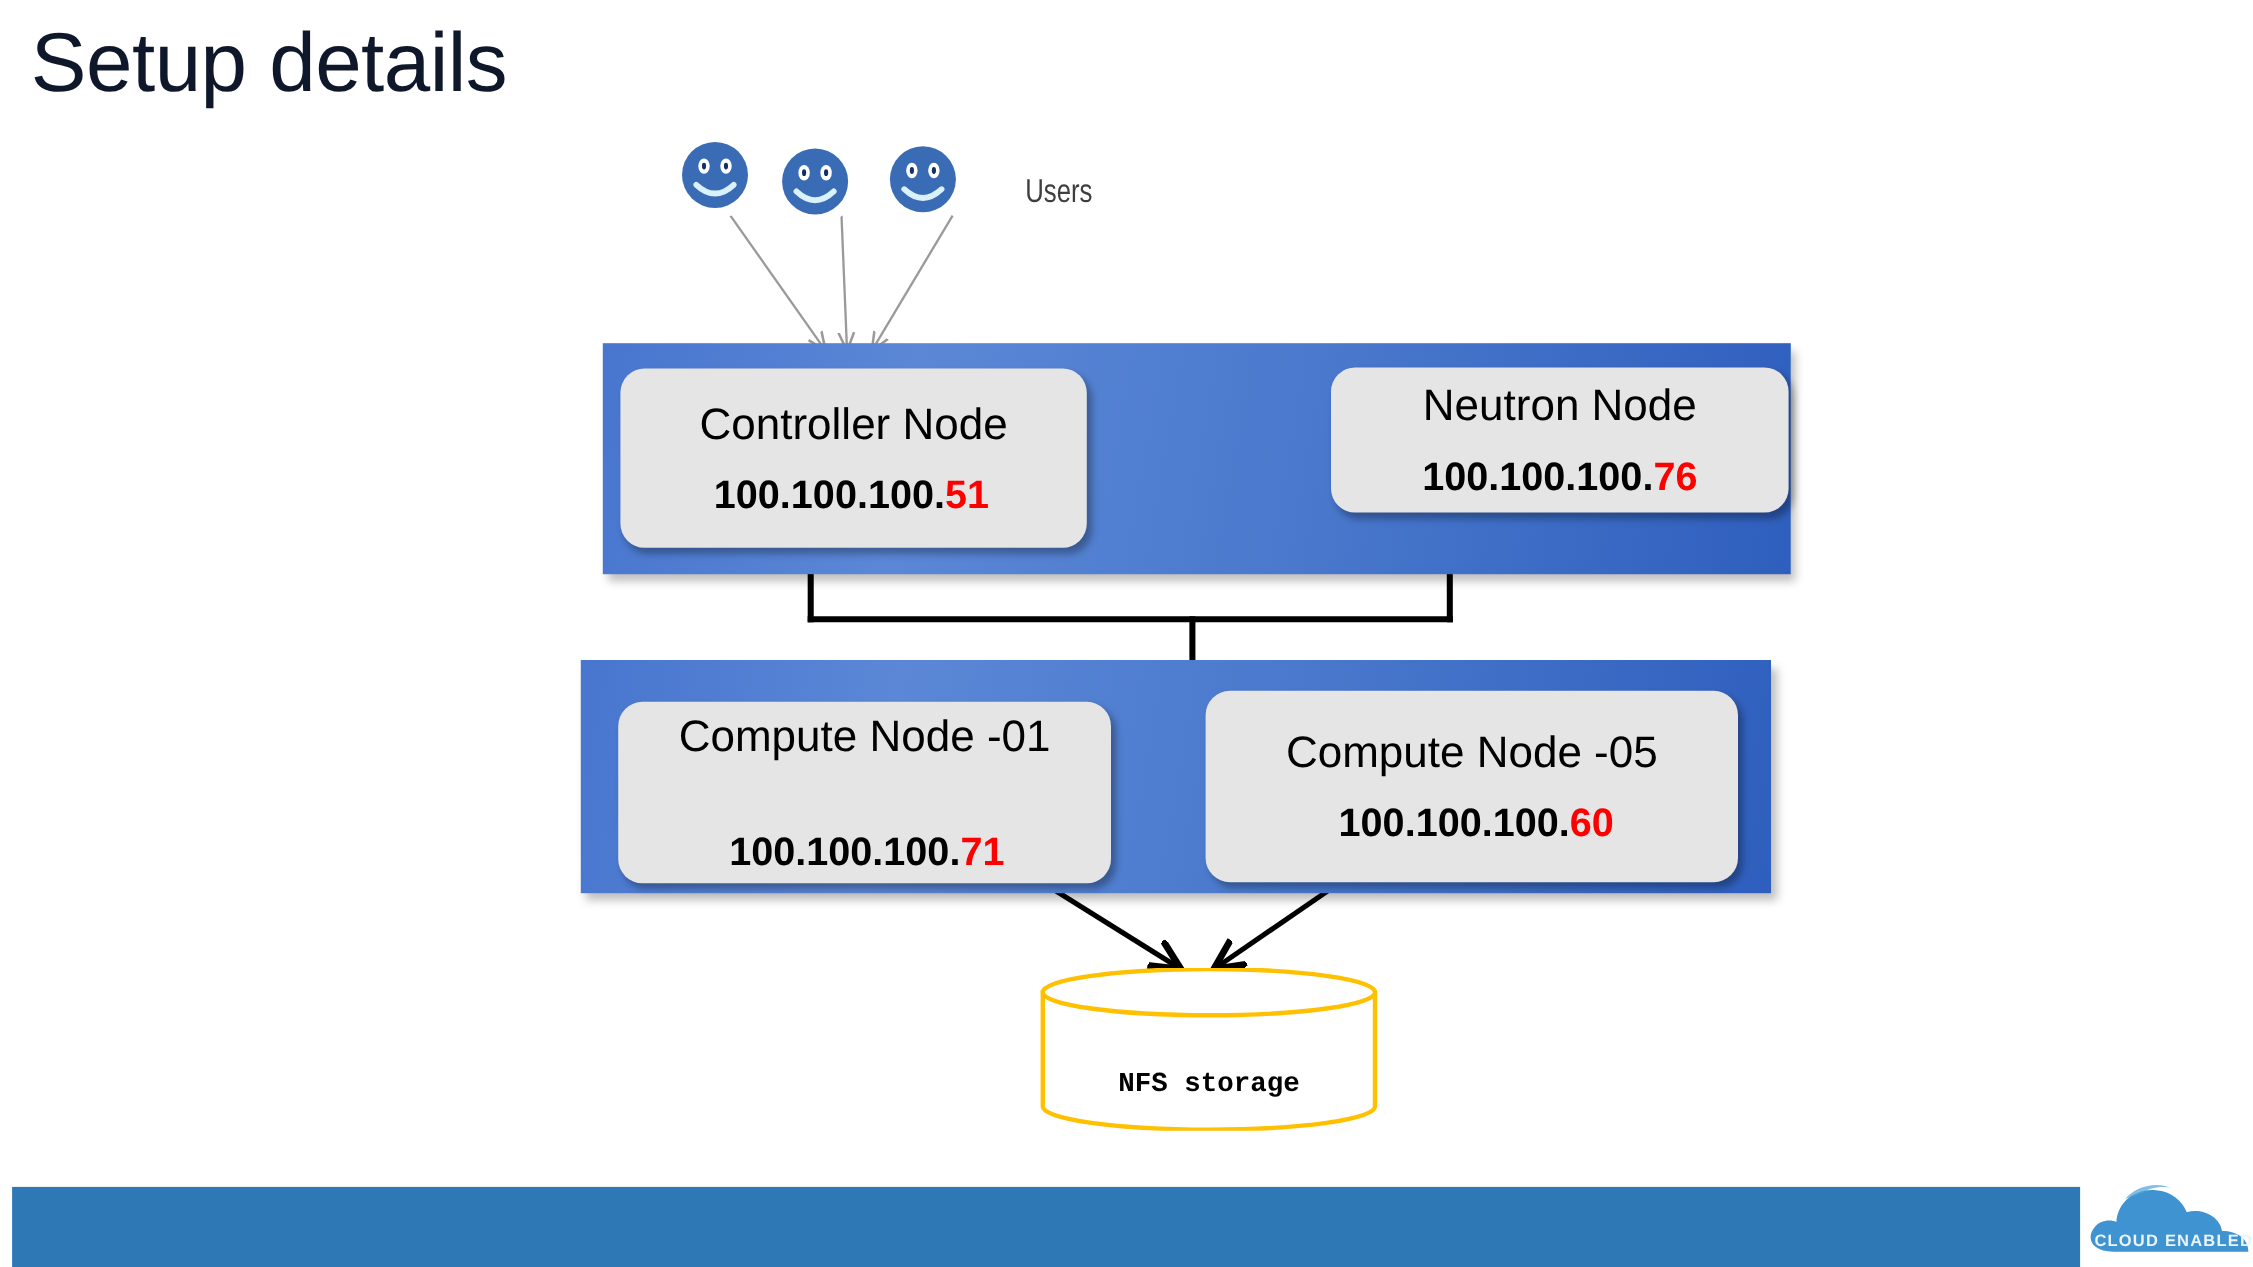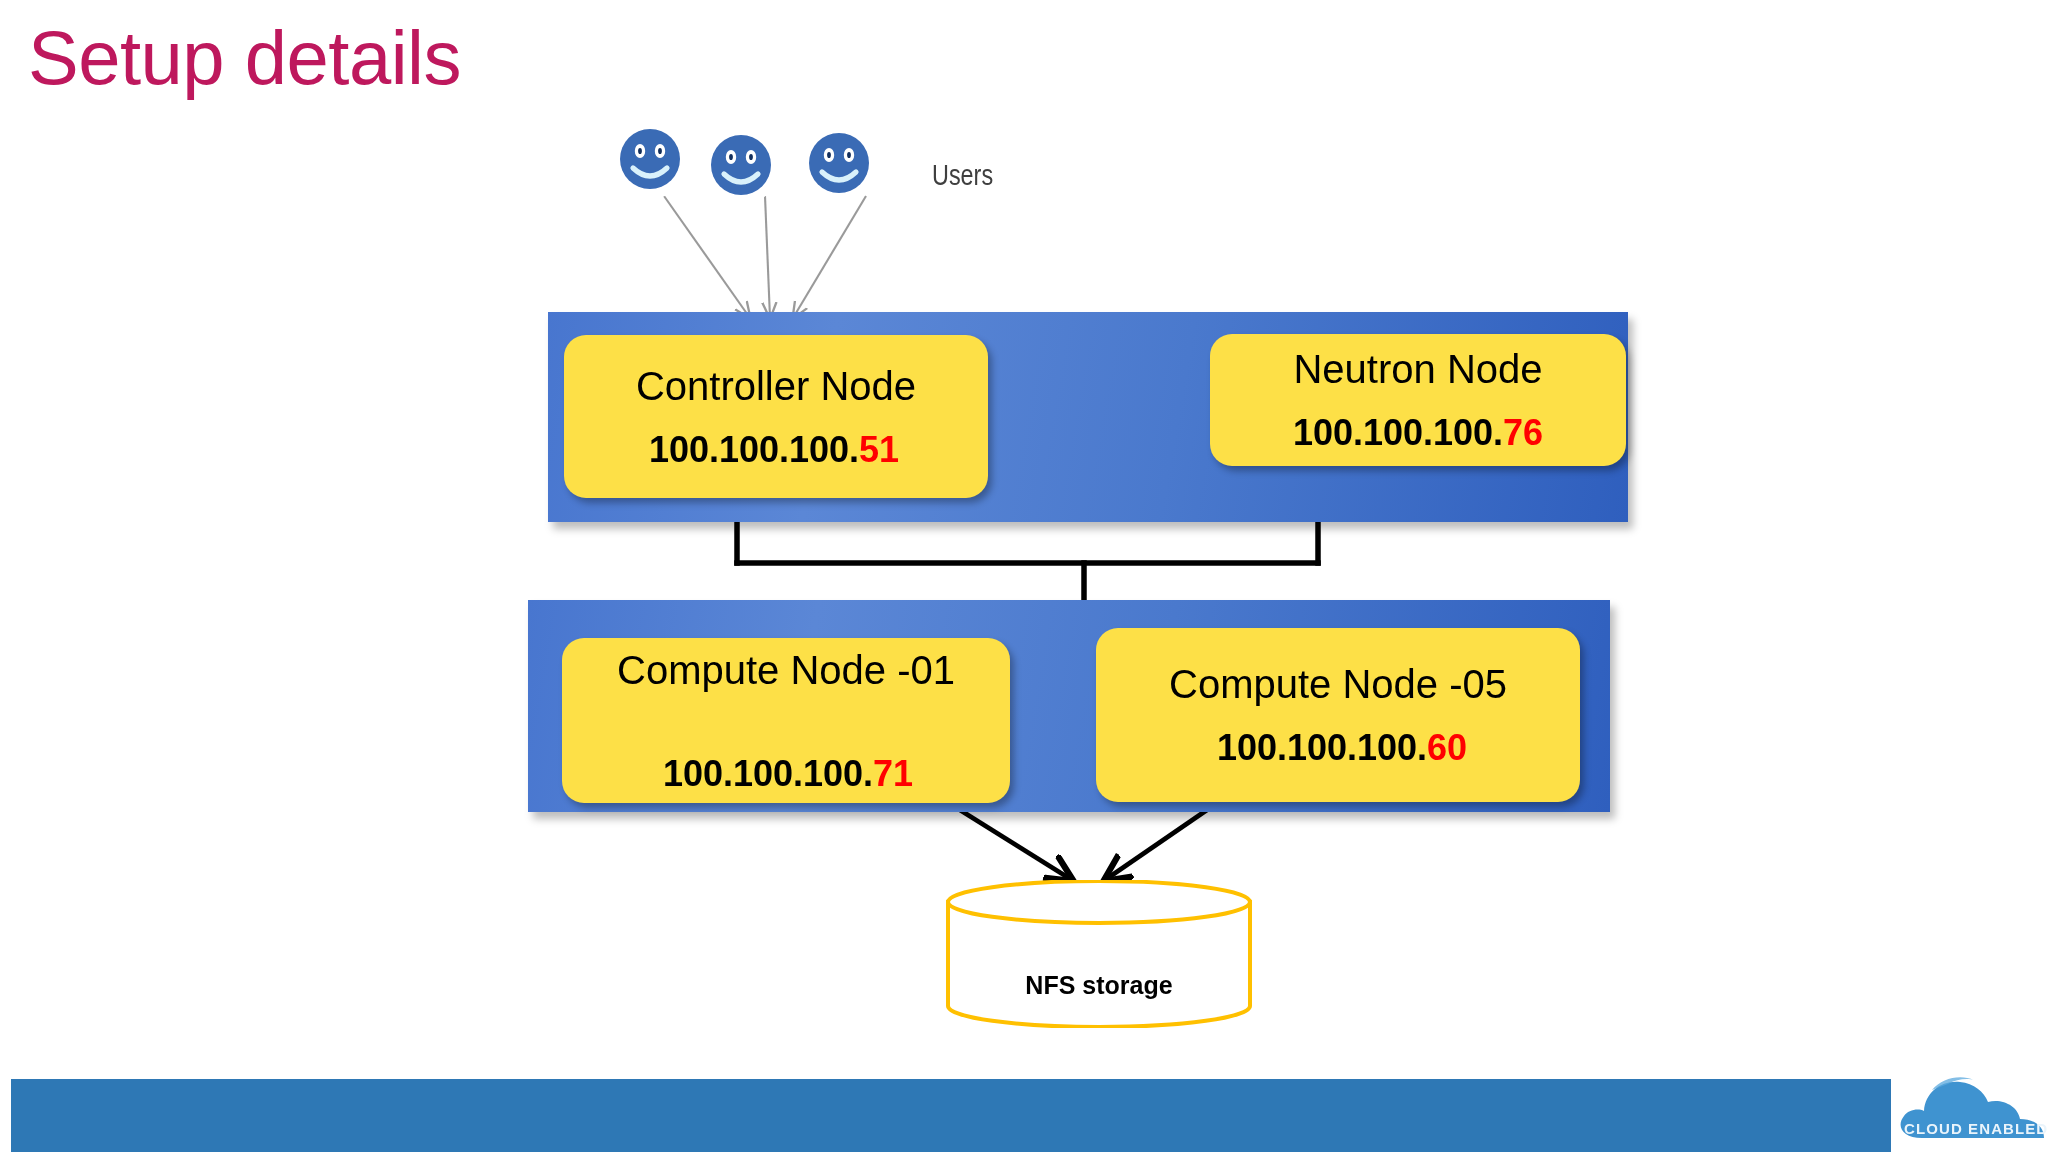--- a/index.html
+++ b/index.html
@@ -15,21 +15,21 @@
     font-family: "Liberation Sans", sans-serif;
   }
 
   
   #slide-title {
     position: absolute;
     left: 28px;
     top: 14px;
     font-size: 76px;
     font-weight: 400;
-    color: #be185d;
+    color: #0f172a;
     letter-spacing: -0.5px;
     line-height: 1.15;
     white-space: nowrap;
   }
 
   
   #diagram {
     position: absolute;
     left: 0;
     top: 0;
@@ -71,21 +71,21 @@
     position: absolute;
     background: linear-gradient(100deg, #4876cf 0%, #5b87d6 26%, #4a79cd 58%, #2f5fbe 100%);
     box-shadow: 5px 7px 8px rgba(0,0,0,0.26);
   }
   #tier-control { left: 548px; top: 312px; width: 1080px; height: 210px; }
   #tier-compute { left: 528px; top: 600px; width: 1082px; height: 212px; }
 
   
   .node-card {
     position: absolute;
-    background: #fde047;
+    background: #e5e5e5;
     border-radius: 22px;
     box-shadow: 4px 5px 7px rgba(0,0,0,0.30);
     display: flex;
     flex-direction: column;
     align-items: center;
     justify-content: center;
     box-sizing: border-box;
   }
   .node-name {
     font-size: 40px;
@@ -112,20 +112,21 @@
   #card-compute-01 .node-ip { margin-left: 4px; }
   #card-compute-02 .node-ip { margin-left: 8px; }
 
   
   #nfs-storage {
     position: absolute;
     left: 944px;
     top: 880px;
     width: 310px;
     height: 148px;
+    font-family: Liberation Mono, monospace;
   }
   #nfs-storage svg { display: block; }
   #nfs-label {
     position: absolute;
     left: 0;
     top: 91px;
     width: 310px;
     text-align: center;
     font-size: 25px;
     font-weight: 700;

